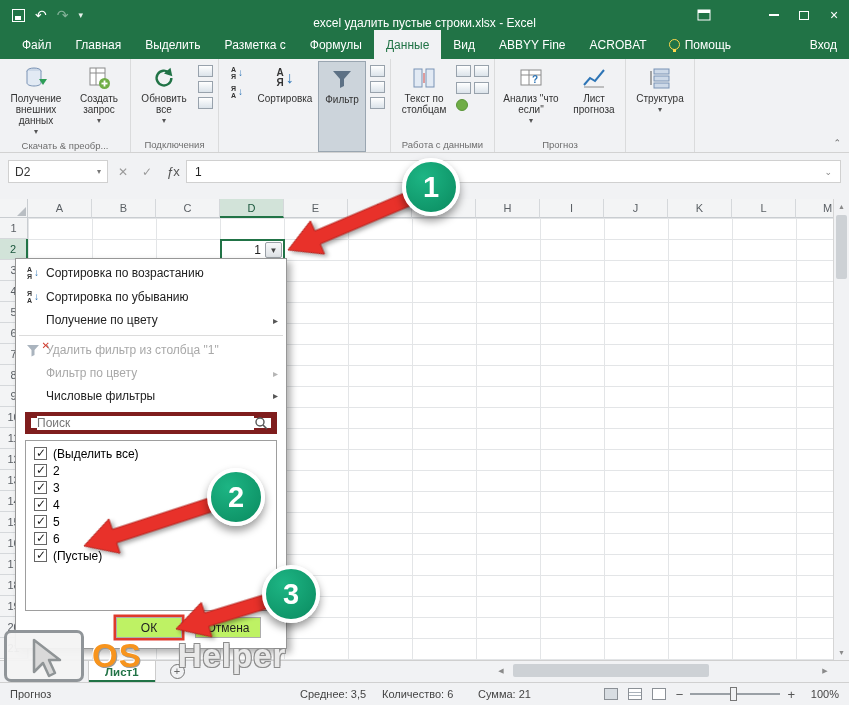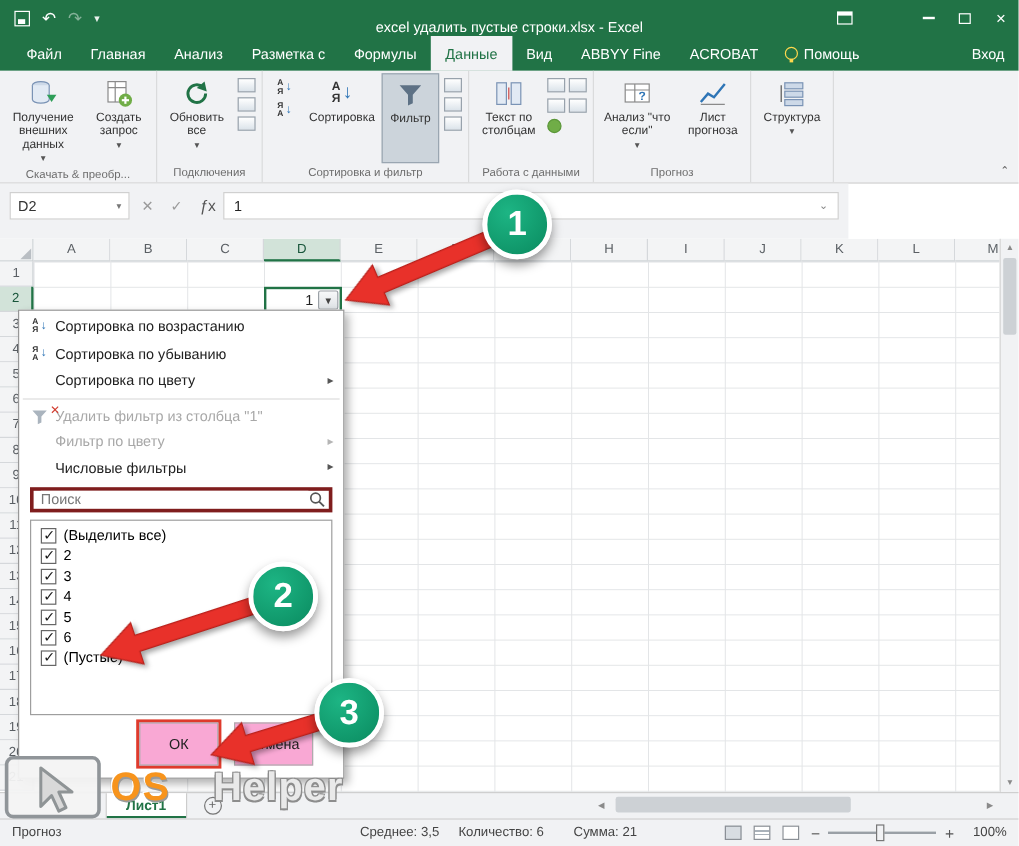--- a/index.html
+++ b/index.html
@@ -47,21 +47,21 @@
   .minigrid { display:grid; grid-template-columns:17px 17px; grid-auto-rows:16px; align-content:start; padding-top:4px; gap:1px; }
   .sortmini { width:26px; height:15px; display:flex; align-items:center; justify-content:center; gap:2px; }
   .azcol { display:flex; flex-direction:column; font-size:7px; line-height:7px; color:#333; font-weight:bold; }
   .bluearrow { color:#2e75b6; font-size:10px; line-height:1; }
   .az-bigicon { display:flex; align-items:center; gap:2px; }
   .az-bigicon .azcol { font-size:10px; line-height:10px; }
   .az-bigicon .bluearrow { font-size:16px; }
   .ribbon-collapse { position:absolute; right:8px; bottom:4px; font-size:9px; color:#666; }
 
   
-  .formulabar { position:absolute; left:0; top:153px; width:707px; height:46px; background:#f1f2f4; }
+  .formulabar { position:absolute; left:0; top:153px; width:849px; height:46px; background:#f1f2f4; }
   .namebox { position:absolute; left:8px; top:7px; width:100px; height:23px; background:#fff; border:1px solid #d0d0d0; display:flex; align-items:center; font-size:12px; color:#333; padding:0 6px; }
   .namebox .nb-caret { margin-left:auto; font-size:8px; color:#777; }
   .fxicons { position:absolute; left:118px; top:7px; height:23px; display:flex; align-items:center; gap:14px; font-size:12px; color:#9a9a9a; }
   .fx { color:#555; font-size:13px; }
   .fxfield { position:absolute; left:186px; top:7px; right:8px; height:23px; background:#fff; border:1px solid #d0d0d0; display:flex; align-items:center; font-size:12px; color:#222; padding:0 8px; }
   .fxfield .expand { margin-left:auto; color:#888; font-size:9px; }
 
   
   .grid { position:absolute; left:0; top:199px; width:833px; height:461px; background:#fff; overflow:hidden; }
   .corner { position:absolute; left:0; top:0; width:28px; height:19px; background:#f3f4f5; border-right:1px solid #c9cdd1; border-bottom:1px solid #c9cdd1; }
@@ -84,29 +84,29 @@
 
   
   .filter-menu { position:absolute; left:15px; top:258px; width:272px; height:391px; background:#fff; border:1px solid #979797; box-shadow:4px 4px 7px rgba(0,0,0,.30); z-index:10; display:flex; flex-direction:column; padding-top:2px; font-size:12px; }
   .fm-item { height:24px; display:flex; align-items:center; color:#222; padding:0 8px 0 4px; }
   .fm-item.short { height:23px; }
   .fm-item.disabled { color:#a8a8a8; }
   .fm-icon { width:26px; flex:0 0 26px; display:flex; align-items:center; justify-content:center; }
   .fm-arrow { margin-left:auto; font-size:10px; color:#555; }
   .fm-item.disabled .fm-arrow { color:#b5b5b5; }
   .fm-sep { border-top:1px solid #dcdcdc; margin:3px 3px; }
-  .fm-search { margin:5px 9px 3px; height:22px; border:3px solid #7f1d1d; background:#fff; display:flex; align-items:center; padding:0 3px 0 6px; }
+  .fm-search { margin:5px 9px 3px; height:22px; border:6px solid #7f1d1d; background:#fff; display:flex; align-items:center; padding:0 3px 0 6px; }
   .fm-search input { border:none; outline:none; flex:1; font-size:12px; font-family:inherit; color:#333; }
   .fm-search input::placeholder { color:#767676; }
   .fm-list { margin:3px 9px 0; border:1px solid #9e9e9e; background:#fff; height:173px; padding:4px 2px; overflow:hidden; }
   .fm-check { display:flex; align-items:center; height:17px; gap:6px; padding-left:6px; }
   .checkbox { width:13px; height:13px; border:1px solid #666; background:#fff; position:relative; flex:0 0 13px; }
   .checkbox::after { content:"✓"; position:absolute; left:1px; top:-2px; font-size:12px; font-weight:bold; color:#1a1a1a; }
   .fm-btnrow { margin-top:auto; display:flex; justify-content:flex-end; gap:13px; padding:6px 25px 10px 0; }
-  .fm-btn { width:66px; height:36px; background:#f9a8d4; border:1px solid #adadad; display:flex; align-items:center; justify-content:center; font-size:12px; color:#222; }
+  .fm-btn { width:66px; height:21px; background:#bef264; border:1px solid #adadad; display:flex; align-items:center; justify-content:center; font-size:12px; color:#222; }
   .fm-btn.ok { box-shadow:0 0 0 2.5px #df3a2c; }
   .funnel-wrap { position:relative; }
   .red-x { position:absolute; right:-4px; top:-3px; color:#d23b2e; font-size:10px; font-weight:bold; }
 
   
   .sheetbar { position:absolute; left:0; top:660px; width:849px; height:22px; background:#f1f2f4; border-top:1px solid #cfcfcf; display:flex; align-items:stretch; }
   .sheet-tab { margin-left:88px; padding:0 16px; background:#fff; border-left:1px solid #cccccc; border-right:1px solid #cccccc; display:flex; align-items:center; font-size:11.5px; font-weight:bold; color:#217346; position:relative; }
   .sheet-tab::after { content:""; position:absolute; left:0; right:0; bottom:0; height:2px; background:#217346; }
   .newsheet { align-self:center; margin-left:14px; width:15px; height:15px; border:1px solid #767676; border-radius:50%; display:flex; align-items:center; justify-content:center; font-size:11px; color:#666; line-height:1; }
   .hscroll { position:absolute; right:16px; top:661px; width:340px; height:20px; display:flex; align-items:center; }
@@ -169,21 +169,21 @@
           <span class="max-glyph"></span>
         </div>
       <div class="win-btn">×</div>
     </div>
   </div>
 
   <div class="tabrow">
     <div class="tab">Файл</div>
     <div class="tabs-flex" id="tabs-container">
         <div class="tab">Главная</div>
-        <div class="tab">Анализ</div>
+        <div class="tab">Выделить</div>
         <div class="tab">Разметка с</div>
         <div class="tab">Формулы</div>
         <div class="tab active">Данные</div>
         <div class="tab">Вид</div>
         <div class="tab">ABBYY Fine</div>
         <div class="tab">ACROBAT</div>
       </div>
     <div class="help-tab">
       <span class="bulb"></span>
       <span>Помощь</span>
@@ -281,21 +281,20 @@
               </svg>
           </span>
           <span class="lbl">Фильтр</span>
         </div>
         <div class="ministack">
           <span class="mini"></span>
           <span class="mini"></span>
           <span class="mini"></span>
         </div>
       </div>
-      <div class="rgroup-label">Сортировка и фильтр</div>
     </div>
 
     <div class="rgroup">
       <div class="rgroup-main">
         <div class="bigbtn" style="width:60px">
           <span class="bicon">
             <svg width="24" height="24">
                 <rect x="2" y="3" width="8" height="18" fill="#e2eaf4" stroke="#7a93b5"></rect>
                 <rect x="14" y="3" width="8" height="18" fill="#e2eaf4" stroke="#7a93b5"></rect>
                 <line x1="12" y1="7" x2="12" y2="17" stroke="#c44"></line>
@@ -450,21 +449,21 @@
               <span>Я</span>
               <span>А</span>
             </span>
             <span class="bluearrow">↓</span>
           </span>
         </span>
       <span>Сортировка по убыванию</span>
     </div>
     <div class="fm-item">
       <span class="fm-icon"></span>
-      <span>Сортировка по цвету</span>
+      <span>Получение по цвету</span>
       <span class="fm-arrow">▸</span>
     </div>
     <div class="fm-sep"></div>
     <div class="fm-item short disabled">
       <span class="fm-icon funnel-wrap">
         <svg width="14" height="14">
             <path d="M1 2h12l-4.5 5v5l-3 1.5V7z" fill="#aab4be"></path>
           </svg>
         <span class="red-x">✕</span>
       </span>

